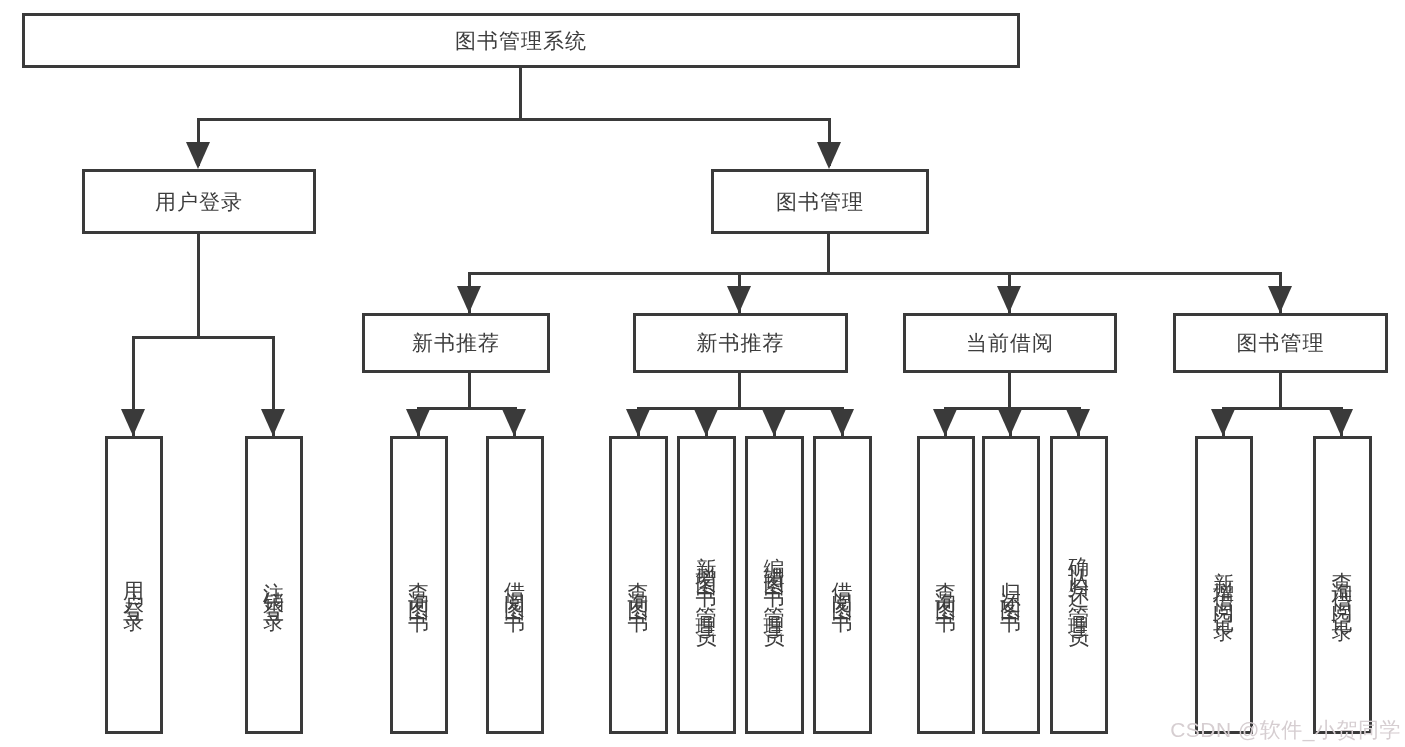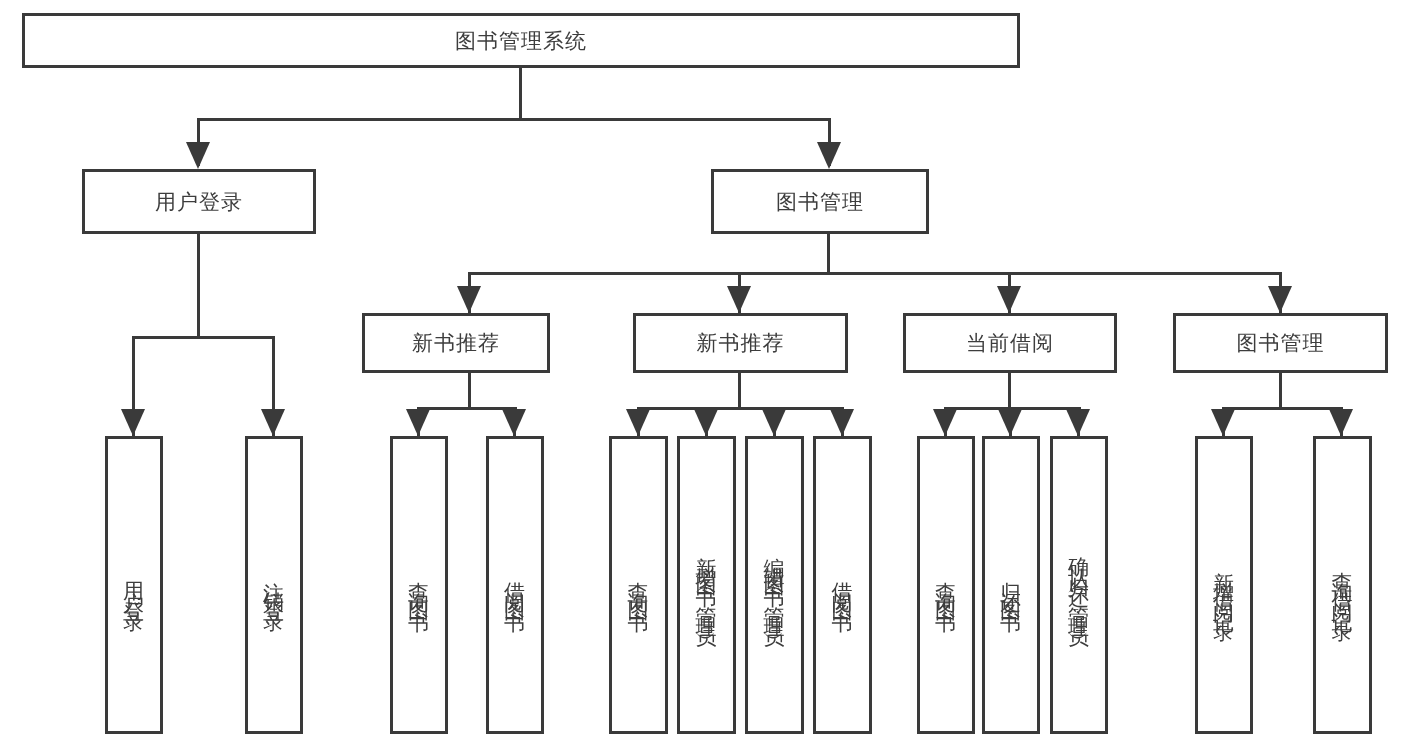--- a/index.html
+++ b/index.html
@@ -188,14 +188,15 @@
     <span>确认归还（管理员）</span>
   </div>
 
   <div class="vbox" style="left:1195px;top:436px;width:58px;height:298px">
     <span>新增借阅记录</span>
   </div>
   <div class="vbox" style="left:1313px;top:436px;width:59px;height:298px">
     <span>查询借阅记录</span>
   </div>
 
+  <div class="watermark">CSDN @软件_小贺同学</div>
 
 </div>
 
 </body></html>

